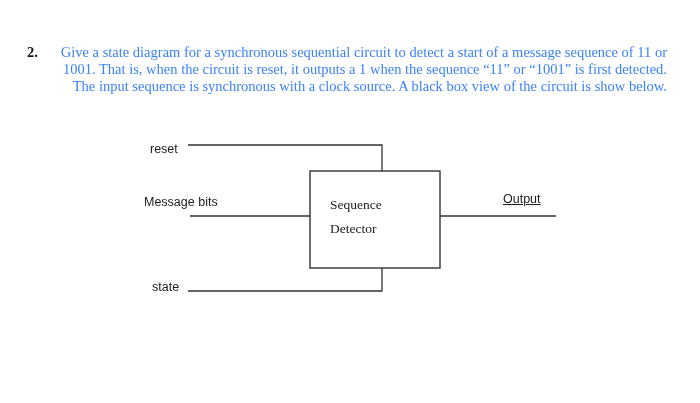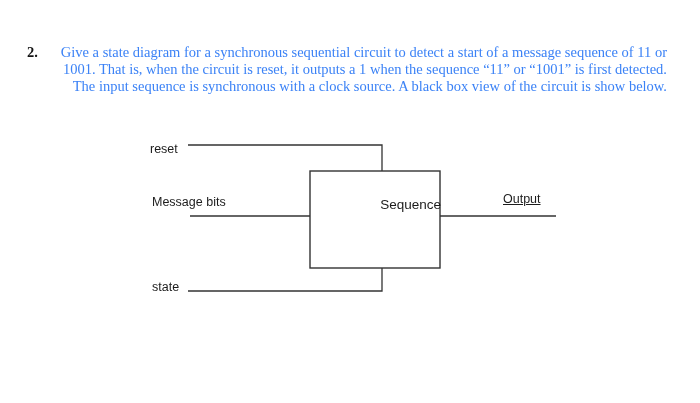--- a/index.html
+++ b/index.html
@@ -61,34 +61,35 @@
 
   .diagram-label {
     position: absolute;
     font-family: "Liberation Sans", sans-serif;
     font-size: 12.5px;
     line-height: 13px;
     color: #1c1c1c;
     white-space: nowrap;
   }
   #label-reset      { left: 150px; top: 143px; }
-  #label-message    { left: 152px; top: 196px; }
+  #label-message    { left: 144px; top: 196px; }
   #label-clock      { left: 152px; top: 281px; }
   #label-output     { left: 503px; top: 193px; text-decoration: underline; }
 
   #box-text {
     position: absolute;
     left: 310px;
     top: 193px;
     width: 131px;
-    text-align: right;
-    font-family: Liberation Sans, sans-serif;
+    text-align: left;
+    font-family: Liberation Serif, serif;
     font-size: 13.5px;
     line-height: 24px;
     color: #1c1c1c;
+    padding-left: 20px;
   }
   #box-text div { display: block; }
 </style>
 </head>
 <body>
 
 <div id="question-block">
   <div id="question-row">
     <span id="question-number">2.</span>
     <span id="question-text">Give a state diagram for a synchronous sequential circuit to detect a start of a message sequence of 11 or 1001. That is, when the circuit is reset, it outputs a 1 when the sequence “11” or “1001” is first detected. The input sequence is synchronous with a clock source. A black box view of the circuit is show below.</span>
@@ -112,14 +113,15 @@
   <span class="diagram-label" id="label-reset">reset</span>
 
   <span class="diagram-label" id="label-message">Message bits</span>
 
   <span class="diagram-label" id="label-clock">state</span>
 
   <span class="diagram-label" id="label-output">Output</span>
 
   <div id="box-text">
     <div>Sequence</div>
+    <div>Detector</div>
   </div>
 </div>
 
 </body></html>

